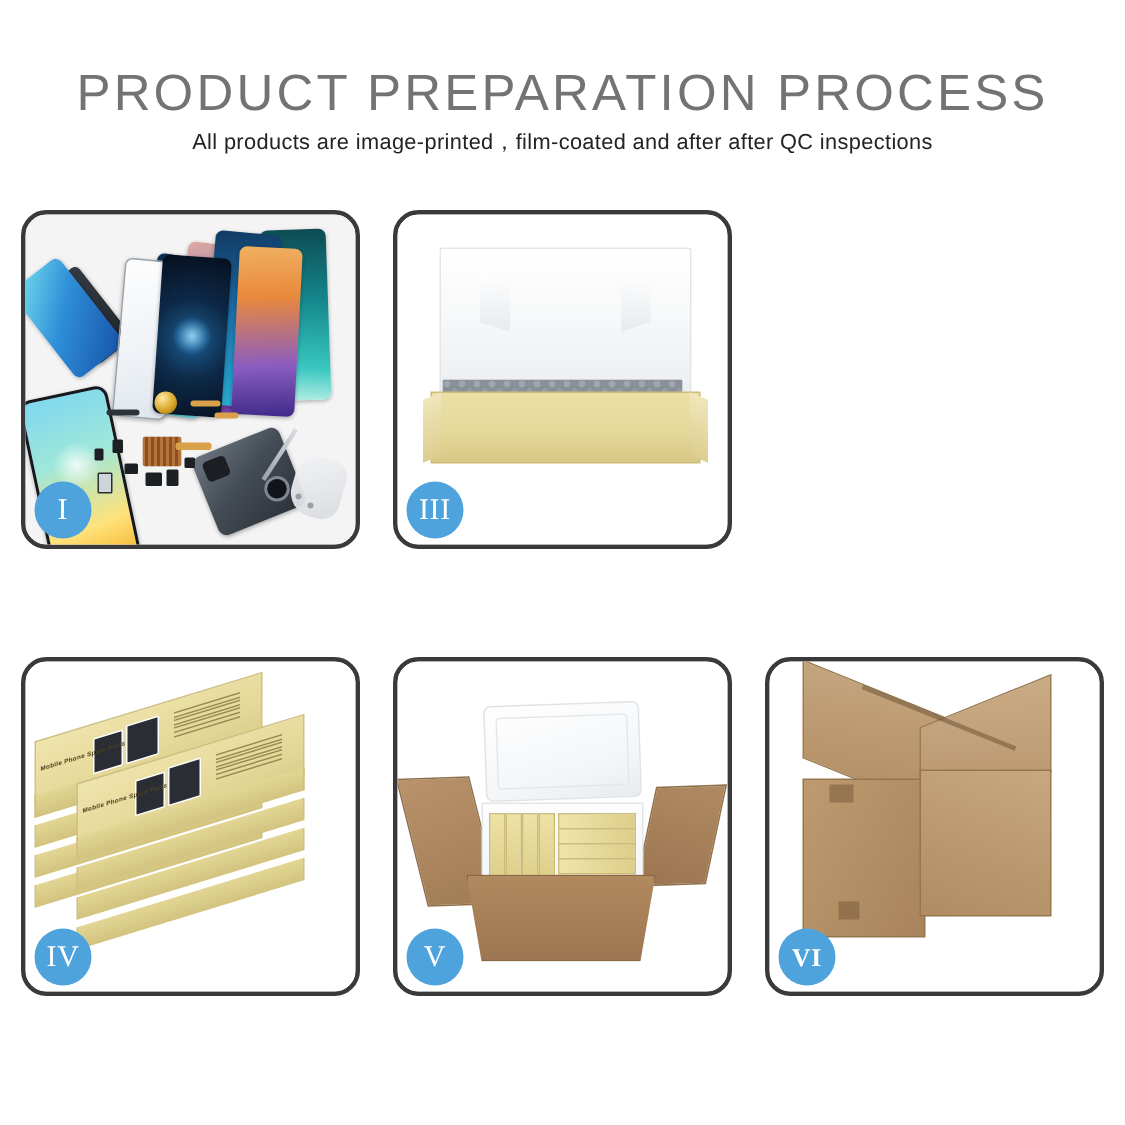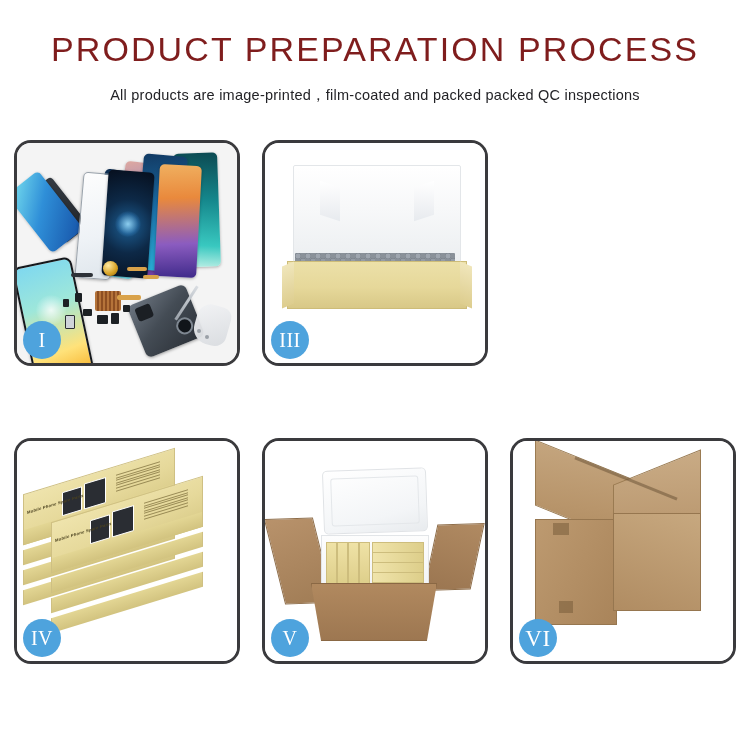--- a/index.html
+++ b/index.html
@@ -12,23 +12,23 @@
   }
   #page{position:relative;width:750px;height:750px;}
 
   
   .header{position:absolute;left:0;top:0;width:750px;text-align:center;}
   .title{
     margin:0;padding:0;
     font-size:34px;
     font-weight:500;
     letter-spacing:2.1px;
-    color:#7f1d1d;
+    color:#737373;
     line-height:1;
-    position:absolute;top:32px;left:0;width:750px;
+    position:absolute;top:45px;left:0;width:750px;
     white-space:nowrap;
   }
   .subtitle{
     position:absolute;top:88px;left:0;width:750px;
     font-size:14.5px;
     font-weight:400;
     color:#232327;
     letter-spacing:.25px;
     line-height:1.1;
     white-space:nowrap;
@@ -56,21 +56,21 @@
     width:38px;height:38px;border-radius:50%;
     background:#4ea3dd;
     color:#ffffff;
     font-family:"Liberation Serif", serif;
     font-size:20px;
     display:flex;align-items:center;justify-content:center;
     letter-spacing:.5px;
     z-index:40;
     line-height:1;
   }
-  .badge.wide{font-size:23px;}
+  .badge.wide{font-size:17px;font-weight:bold;}
 
   
   .p1bg{position:absolute;inset:0;background:#f4f4f4;}
   .ph{position:absolute;border-radius:5px;box-shadow:0 1px 3px rgba(0,0,0,.3);}
   
   .fan1{left:80px;top:28px;width:44px;height:106px;
     background:linear-gradient(150deg,#0e2b4d 0%,#17619e 35%,#1aa7c4 75%,#7de3ef 100%);
     transform:rotate(9deg);z-index:5;}
   .fan2{left:102px;top:20px;width:46px;height:112px;
     background:linear-gradient(160deg,#dfa9a0 0%,#8f7fc0 40%,#b060c9 70%,#6a3ba0 100%);
@@ -233,21 +233,21 @@
   .tape{position:absolute;background:rgba(120,92,58,.55);}
   .seam{position:absolute;background:rgba(90,68,42,.45);}
 </style>
 </head>
 <body>
 
 <div id="page">
 
   <div class="header">
     <div class="title">PRODUCT PREPARATION PROCESS</div>
-    <div class="subtitle">All products are image-printed，film-coated and packed packed QC inspections</div>
+    <div class="subtitle">All products are image-printed，film-coated and after after QC inspections</div>
   </div>
 
   <div class="grid">
 
     <div class="row">
 
       <div class="panel">
         <div class="stage">
           <div class="p1bg"></div>
 

